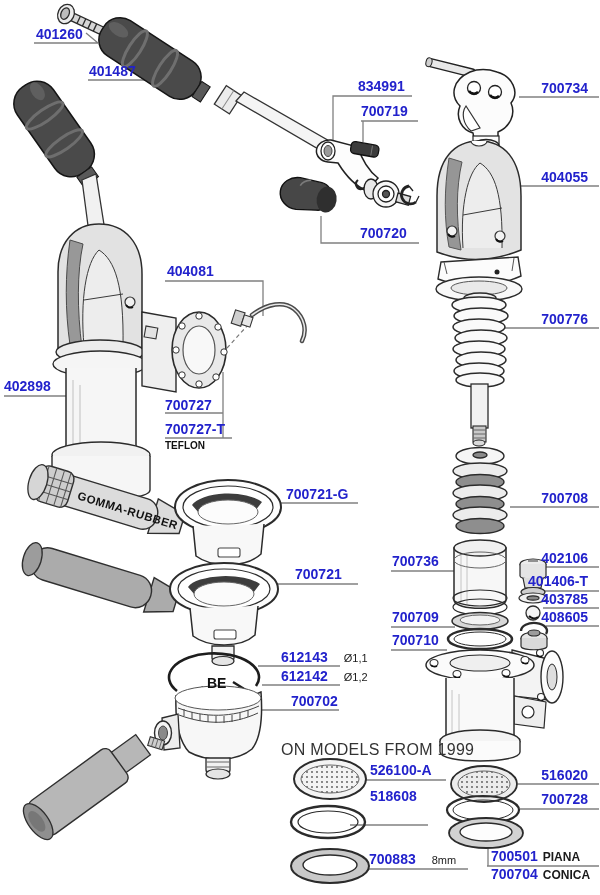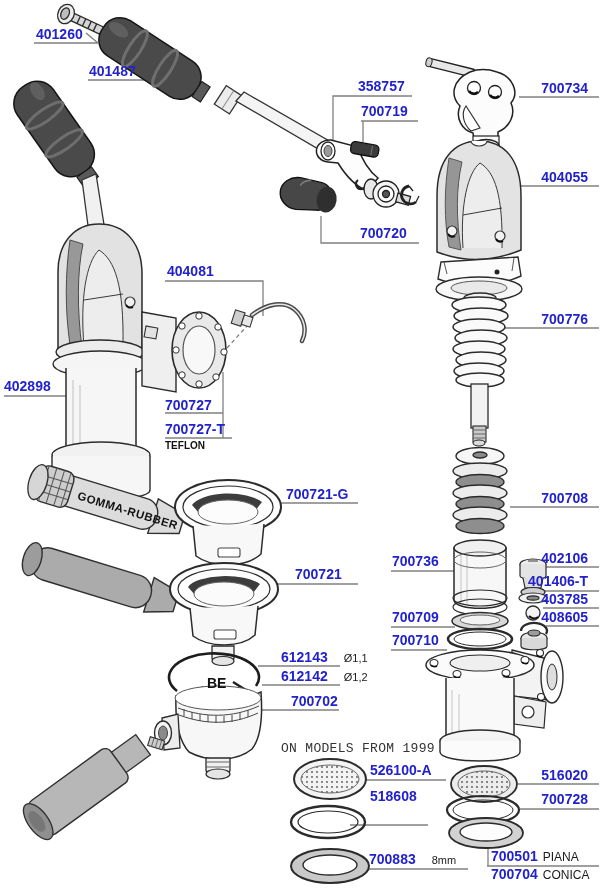--- a/index.html
+++ b/index.html
@@ -3,23 +3,23 @@
 <meta charset="utf-8">
 <style>
   html,body{margin:0;padding:0;background:#fff;}
   #canvas{position:relative;width:600px;height:895px;background:#ffffff;overflow:hidden;
           font-family:"Liberation Sans",sans-serif;}
   #art{position:absolute;left:0;top:0;}
   .lbl{position:absolute;font-weight:bold;font-size:14px;line-height:14px;color:#2222cc;
        white-space:nowrap;cursor:pointer;}
   .lbl.r{right:12px;text-align:right;}
   .suffix{font-weight:normal;font-size:11px;color:#1a1a1a;margin-left:16px;}
-  .variant{font-weight:normal;font-size:12px;color:#1a1a1a;margin-left:5px;}
+  .variant{font-weight:bold;font-size:12px;color:#1a1a1a;margin-left:5px;}
   .subnote{font-weight:bold;font-size:10px;color:#111;text-align:left;margin-top:3px;}
-  .note{position:absolute;font-size:13px;color:#333;letter-spacing:.3px;white-space:nowrap;font-family:Liberation Mono, monospace;}
+  .note{position:absolute;font-size:16px;color:#333;letter-spacing:.3px;white-space:nowrap;}
 </style>
 </head>
 <body>
 
 <div id="canvas">
 
 <svg id="art" width="600" height="895" viewBox="0 0 600 895">
   <defs>
     <pattern id="dots" width="5" height="5" patternUnits="userSpaceOnUse">
       <circle cx="2" cy="2" r="0.9" fill="#555"></circle>
@@ -412,21 +412,21 @@
     <ellipse cx="328" cy="822" rx="30" ry="11" fill="none" stroke="#2b2b2b" stroke-width="1.2"></ellipse>
   </g>
   <g>
     <ellipse cx="330" cy="866" rx="39" ry="17" fill="#c9c9c9" stroke="#2b2b2b" stroke-width="2"></ellipse>
     <ellipse cx="330" cy="865" rx="27" ry="10" fill="#ffffff" stroke="#2b2b2b" stroke-width="1.4"></ellipse>
   </g>
 </svg>
 
   <div class="lbl" style="left:36px;top:27px">401260</div>
   <div class="lbl" style="left:89px;top:64px">401487</div>
-  <div class="lbl" style="left:358px;top:79px">358757</div>
+  <div class="lbl" style="left:358px;top:79px">834991</div>
   <div class="lbl" style="left:361px;top:104px">700719</div>
   <div class="lbl r" style="top:81px">700734</div>
   <div class="lbl r" style="top:170px">404055</div>
   <div class="lbl" style="left:360px;top:226px">700720</div>
   <div class="lbl" style="left:167px;top:264px">404081</div>
   <div class="lbl r" style="top:312px">700776</div>
   <div class="lbl" style="left:4px;top:379px">402898</div>
   <div class="lbl" style="left:165px;top:398px">700727</div>
   <div class="lbl" style="left:165px;top:422px">
     <span>700727-T</span>

